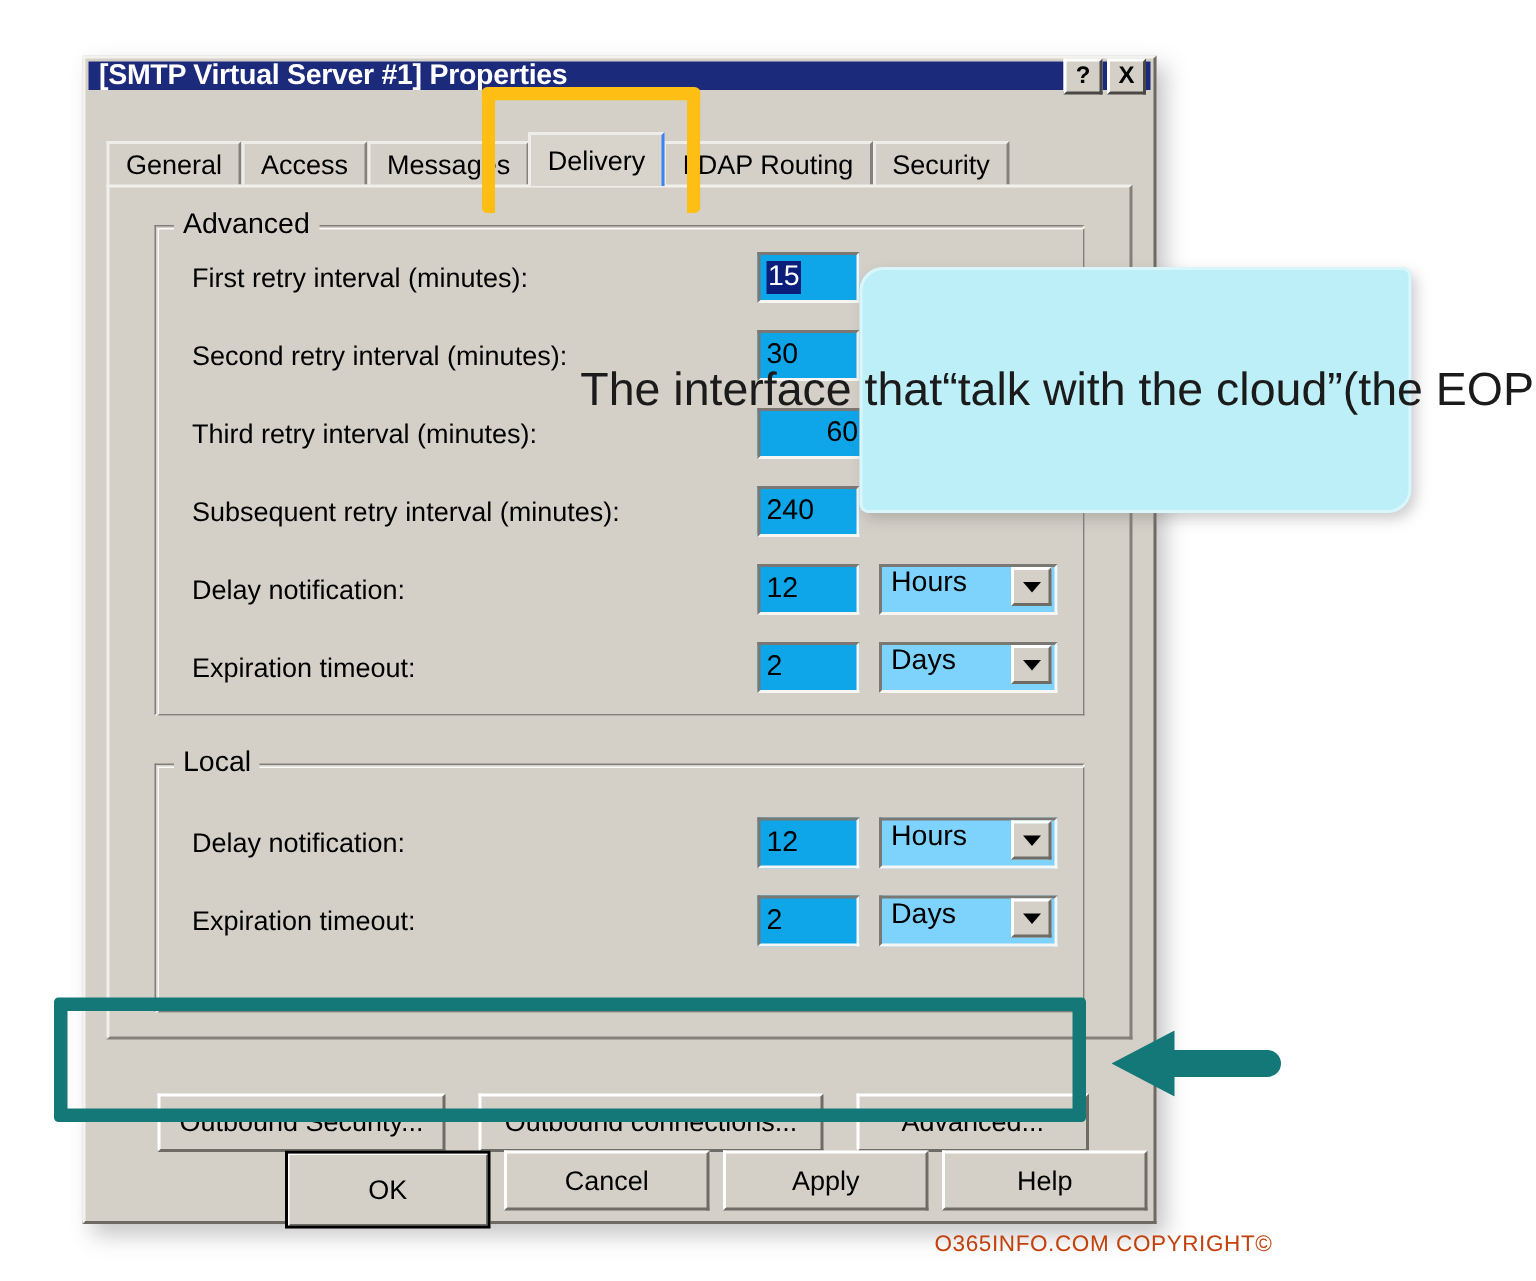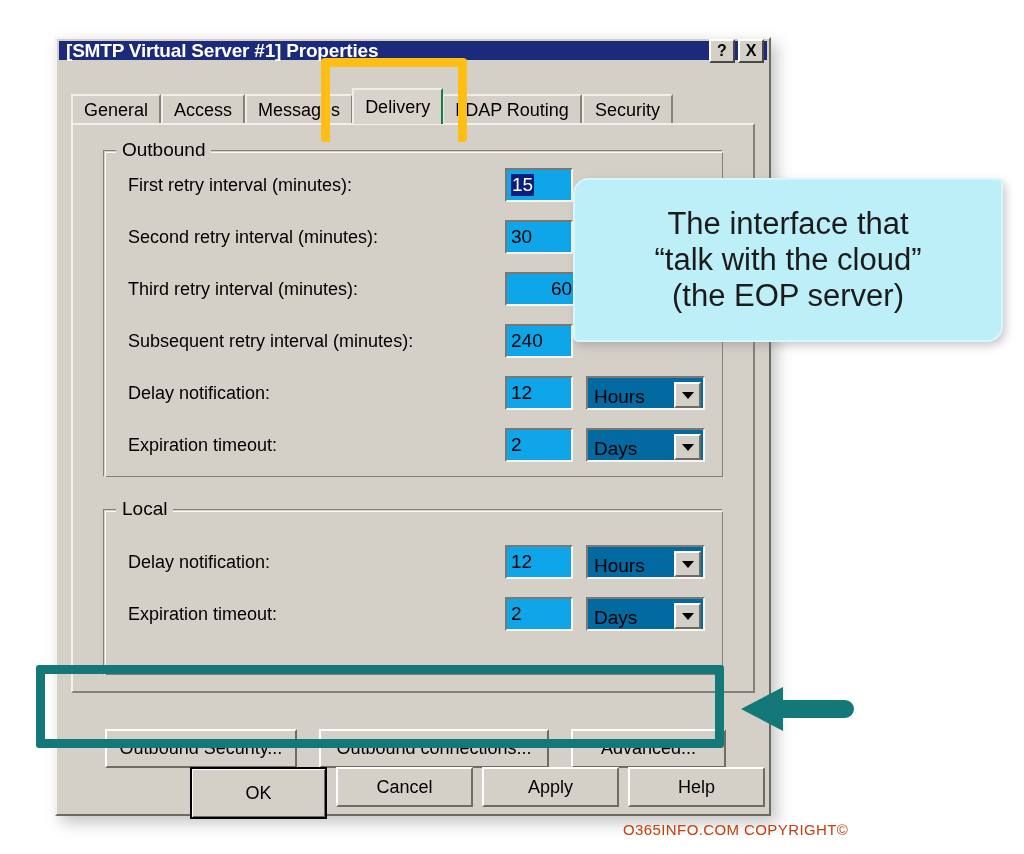--- a/index.html
+++ b/index.html
@@ -94,21 +94,21 @@
     border-top: 2px solid #efedea;
     border-left: 2px solid #efedea;
     border-right: 2px solid #85827c;
     box-sizing: border-box;
     white-space: nowrap;
     position: relative;
   }
   .tab.selected {
     height: 36px;
     background: #d8d4cc;
-    border-right: 2px solid #15803d;
+    border-right: 2px solid #3b82f6;
     z-index: 4;
     margin: 0 -1px;
     font-size: 18px;
   }
   #tabpage {
     position: absolute;
     left: 14px;
     top: 84px;
     width: 684px;
     height: 570px;
@@ -171,28 +171,28 @@
     font-size: 19px;
     color: #000;
   }
   .textbox .sel {
     background: #0b1f7a;
     color: #ffffff;
     padding: 0 1px;
   }
   .combo {
     position: absolute;
-    background: #0369a1;
+    background: #7dd3fc;
     border-top: 2px solid #7b7873;
     border-left: 2px solid #7b7873;
     border-right: 2px solid #f7f6f3;
     border-bottom: 2px solid #f7f6f3;
     box-sizing: border-box;
     display: flex;
-    align-items: flex-end;
+    align-items: flex-start;
   }
   .combo-text {
     flex: 1;
     padding-left: 6px;
     font-size: 19px;
     color: #000;
     white-space: nowrap;
   }
   .combo-btn {
     width: 27px;
@@ -265,28 +265,28 @@
     left: 741px;
     top: 687px;
     width: 119px;
     height: 44px;
     z-index: 30;
   }
   #callout {
     position: absolute;
     left: 573px;
     top: 178px;
-    width: 430px;
+    width: 368px;
     height: 164px;
     background: #bdeff8;
     border-radius: 16px 6px 16px 6px;
     box-shadow: 3px 4px 9px rgba(120,120,120,0.38), inset 0 0 0 2px #d8f6fb;
     z-index: 25;
     display: flex;
-    flex-direction: column;
+    flex-direction: row;
     align-items: center;
     justify-content: center;
     padding: 4px 14px;
     box-sizing: border-box;
   }
   #callout .line {
     font-size: 31px;
     color: #1b1b1b;
     line-height: 1.17;
     text-align: center;
@@ -319,21 +319,21 @@
     <div class="tab">Access</div>
     <div class="tab">Messages</div>
     <div class="tab selected">Delivery</div>
     <div class="tab">LDAP Routing</div>
     <div class="tab">Security</div>
   </div>
 
   <div id="tabpage">
 
     <div class="groupbox" style="left:30px; top:25px; width:620px; height:327px;">
-      <span class="group-title">Outbound</span>
+      <span class="group-title">Advanced</span>
     </div>
 
     <div class="field-label" style="left:55px; top:50px;">First retry interval (minutes):</div>
     <div class="textbox" style="left:432px; top:43px; width:68px; height:34px;">
       <span class="sel">15</span>
     </div>
 
     <div class="field-label" style="left:55px; top:102px;">Second retry interval (minutes):</div>
     <div class="textbox" style="left:432px; top:95px; width:68px; height:34px;">
       <span>30</span>

